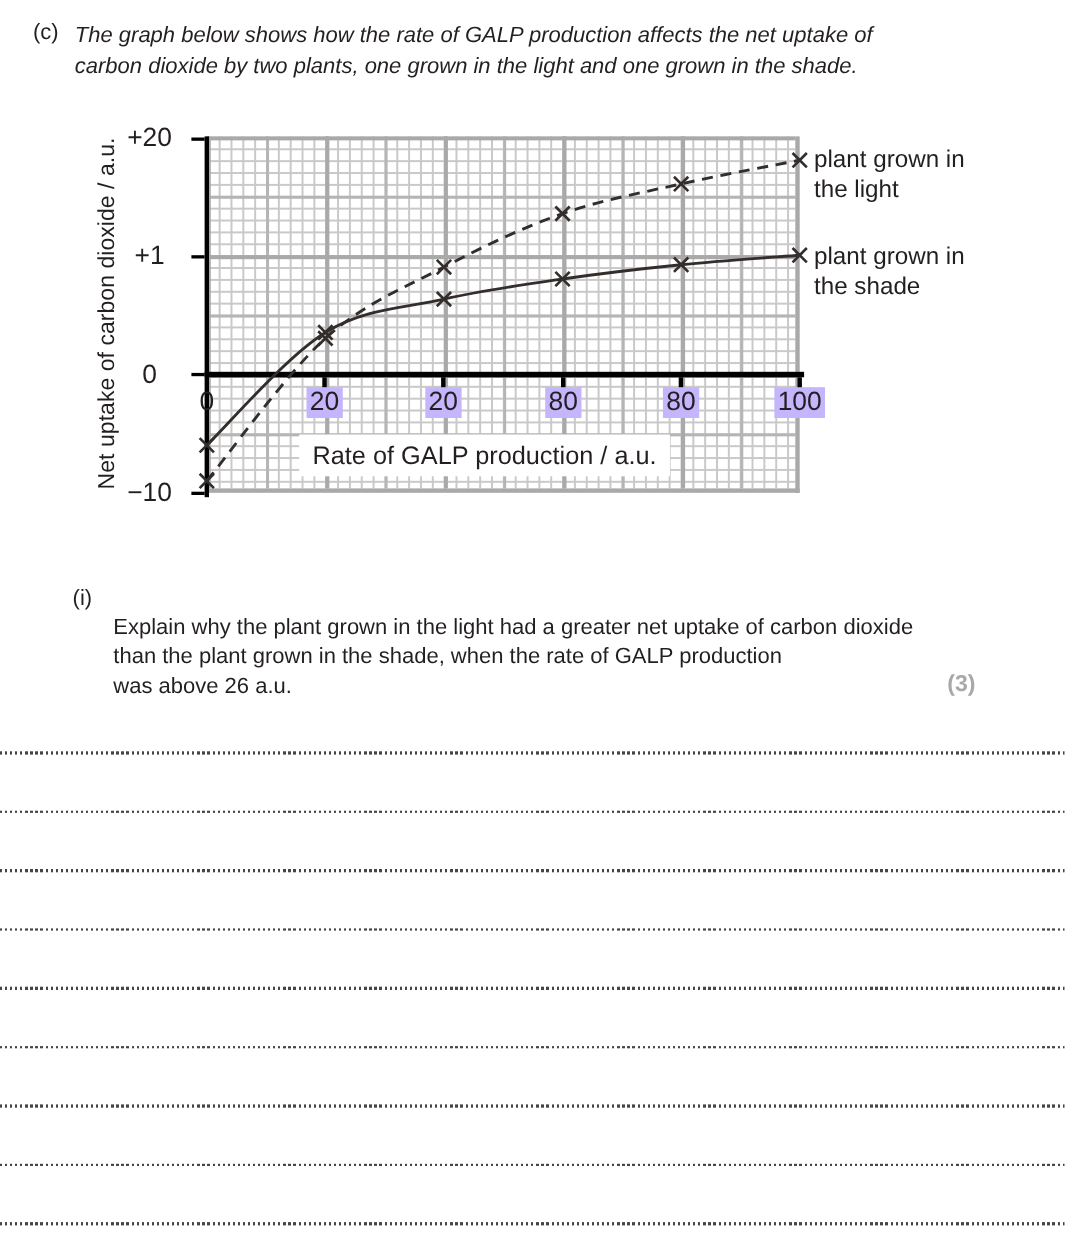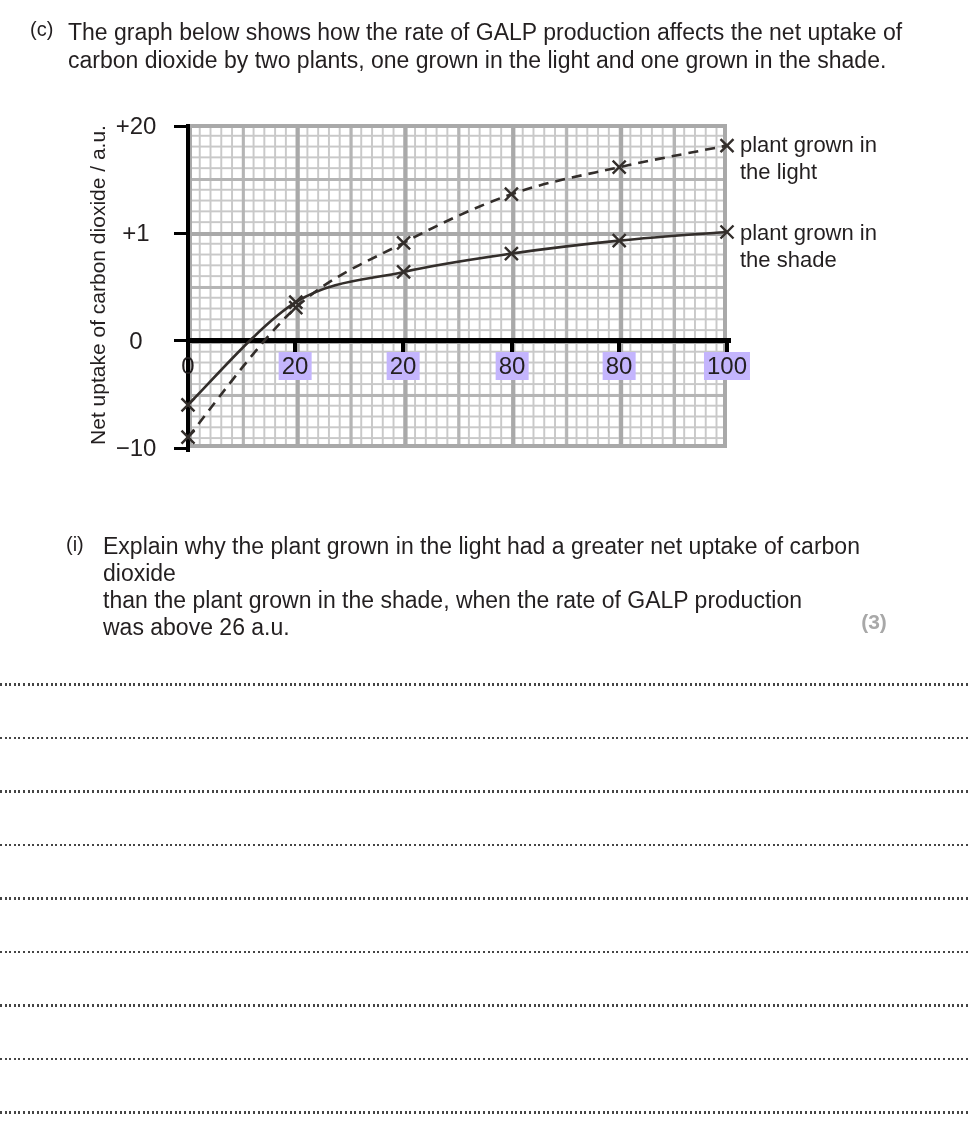--- a/index.html
+++ b/index.html
@@ -2,21 +2,21 @@
 <html><head>
 <meta charset="utf-8">
 <style>
   html,body{margin:0;padding:0;background:#fff;}
   .page{
     position:relative;width:968px;height:1132px;background:#ffffff;
     font-family:"Liberation Sans",sans-serif;color:#231f20;overflow:hidden;
   }
   
   .qc-label{position:absolute;left:30px;top:18px;font-size:20px;}
-  .qc-text{position:absolute;left:68px;top:18px;width:840px;font-size:23px;line-height:28px;white-space:pre-line;}
+  .qc-text{position:absolute;left:68px;top:18px;width:840px;font-size:20px;line-height:28px;white-space:pre-line;font-style:italic;}
   
   .chart{position:absolute;left:0;top:0;width:968px;height:480px;}
   .y-title{
     position:absolute;left:98px;top:285px;transform:translate(-50%,-50%) rotate(-90deg);
     white-space:nowrap;font-size:21px;
   }
   .plot{
     position:absolute;left:188px;top:124px;width:535px;height:320px;z-index:1;
     border-right:4px solid #a9a9a9;border-bottom:4px solid #a9a9a9;background:#fff;
     background-image:
@@ -42,21 +42,21 @@
   #xt1{left:295px}#xt2{left:403px}#xt3{left:512px}#xt4{left:619px}#xt5{left:727px}
   .xlab{position:absolute;top:352px;transform:translateX(-50%);font-size:24px;background:#c4b5fd;padding:0 3px;z-index:5;}
   #xl0{left:188px;background:transparent;}
   #xl1{left:295px}#xl2{left:403px}#xl3{left:512px}#xl4{left:619px}#xl5{left:727px}
   .curves{position:absolute;left:188px;top:124px;width:539px;height:324px;overflow:visible;z-index:4;}
   .legend-item{position:absolute;left:740px;width:160px;font-size:22px;line-height:27px;}
   #legend-light{top:131px;}
   #legend-shade{top:219px;}
   
   .qi-label{position:absolute;left:66px;top:533px;font-size:20px;}
-  .qi-text{position:absolute;left:103px;top:533px;width:830px;font-size:23px;line-height:27px;white-space:pre-line;}
+  .qi-text{position:absolute;left:103px;top:557px;width:830px;font-size:20px;line-height:27px;white-space:pre-line;}
   .marks{position:absolute;left:852px;top:610px;width:44px;text-align:center;font-size:21px;font-weight:bold;color:#a8a8a8;}
   
   .answer-line{
     position:absolute;left:0;width:968px;height:2.5px;
     background:repeating-linear-gradient(90deg,#454545 0,#454545 2px,transparent 2px,transparent 4.6px);
   }
 </style>
 </head>
 <body>
 
@@ -64,20 +64,21 @@
 
   <span class="qc-label">(c)</span>
   <div class="qc-text">The graph below shows how the rate of GALP production affects the net uptake of
 carbon dioxide by two plants, one grown in the light and one grown in the shade.</div>
 
   <div class="chart">
     <div class="y-title">Net uptake of carbon dioxide / a.u.</div>
 
     <div class="plot"></div>
 
+    <div class="xaxis-box">Rate of GALP production / a.u.</div>
 
     <div class="y-axis-line"></div>
     <div class="x-axis-line"></div>
 
     <div class="ydash" id="yd0"></div>
     <div class="ydash" id="yd1"></div>
     <div class="ydash" id="yd2"></div>
     <div class="ydash" id="yd3"></div>
 
     <div class="ylab" id="yl0">+20</div>

